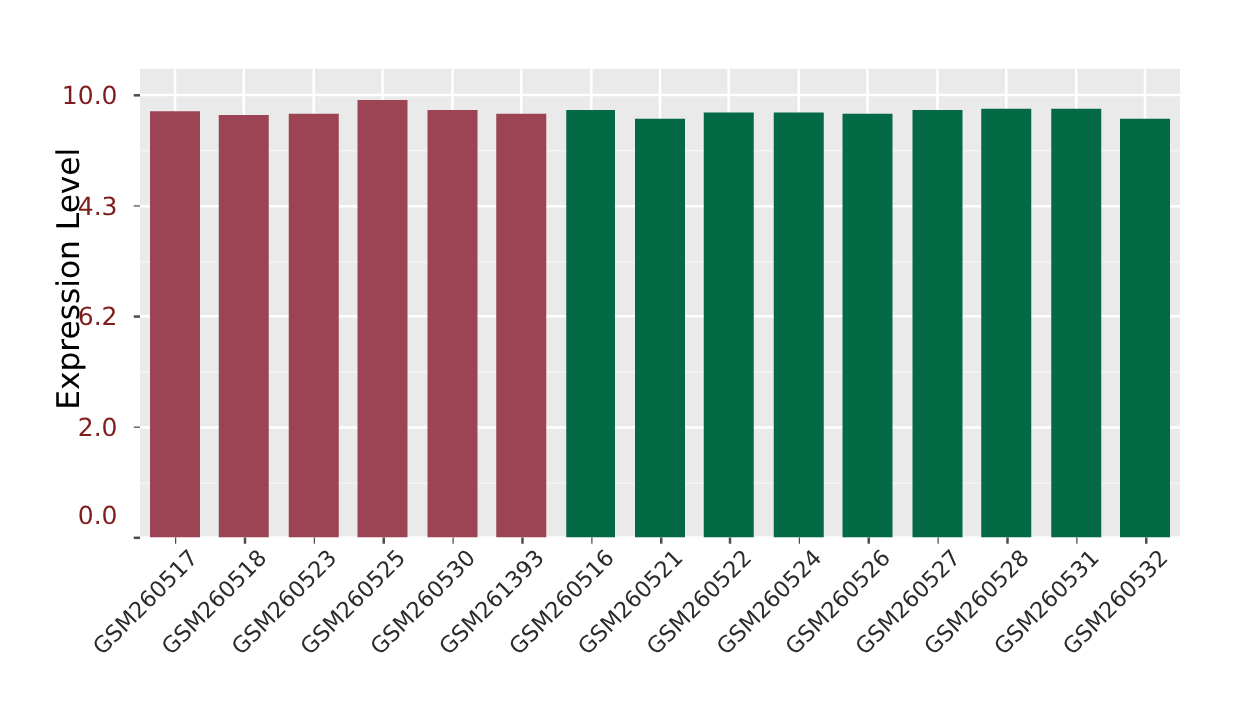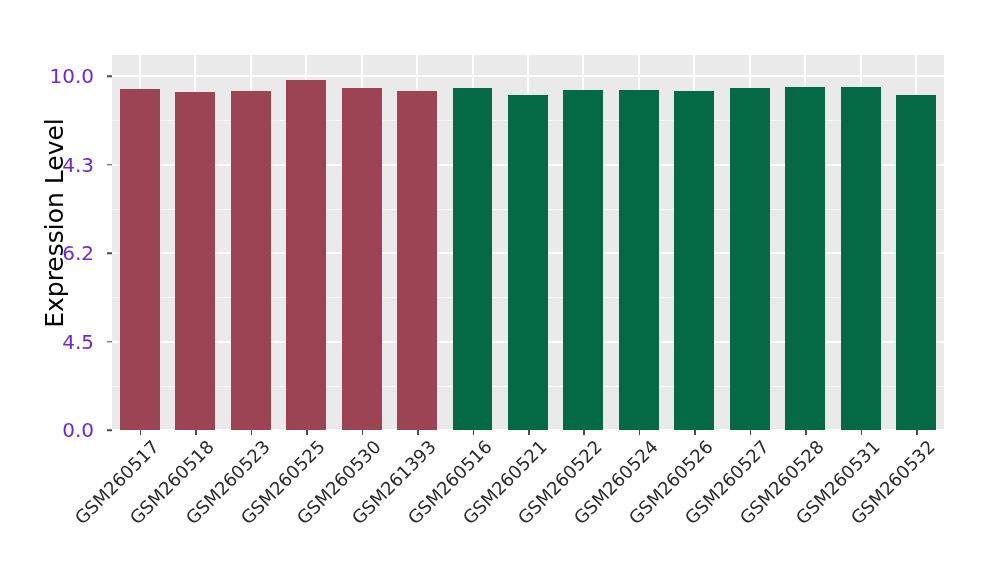--- a/index.html
+++ b/index.html
@@ -41,21 +41,21 @@
     left: 0px;
     top: 0px;
     width: 104px;
     height: 580px;
   }
   .y-tick-label {
     position: absolute;
     right: 10px;
     transform: translateY(-50%);
     font-size: 20px;
-    color: #6d28d9;
+    color: #7f1d1d;
     white-space: nowrap;
     text-align: right;
   }
   .y-tick-mark {
     position: absolute;
     width: 5px;
     height: 1.5px;
     background: #4d4d4d;
     left: 107px;
     transform: translateY(-50%);
@@ -139,23 +139,23 @@
   }
 </style>
 </head>
 <body>
 
 <div id="chart-root">
 
   <div id="y-axis-title">Expression Level</div>
 
   <div id="y-tick-labels">
-      <div class="y-tick-label" style="top: 430px;">0.0</div>
+      <div class="y-tick-label" style="top: 412px;">0.0</div>
       <div class="y-tick-mark" style="top: 430px;"></div>
-      <div class="y-tick-label" style="top: 341.557px;">4.5</div>
+      <div class="y-tick-label" style="top: 341.557px;">2.0</div>
       <div class="y-tick-mark" style="top: 341.557px;"></div>
       <div class="y-tick-label" style="top: 253.113px;">6.2</div>
       <div class="y-tick-mark" style="top: 253.113px;"></div>
       <div class="y-tick-label" style="top: 164.67px;">4.3</div>
       <div class="y-tick-mark" style="top: 164.67px;"></div>
       <div class="y-tick-label" style="top: 76.2264px;">10.0</div>
       <div class="y-tick-mark" style="top: 76.2264px;"></div>
     </div>
 
   <div id="panel">

